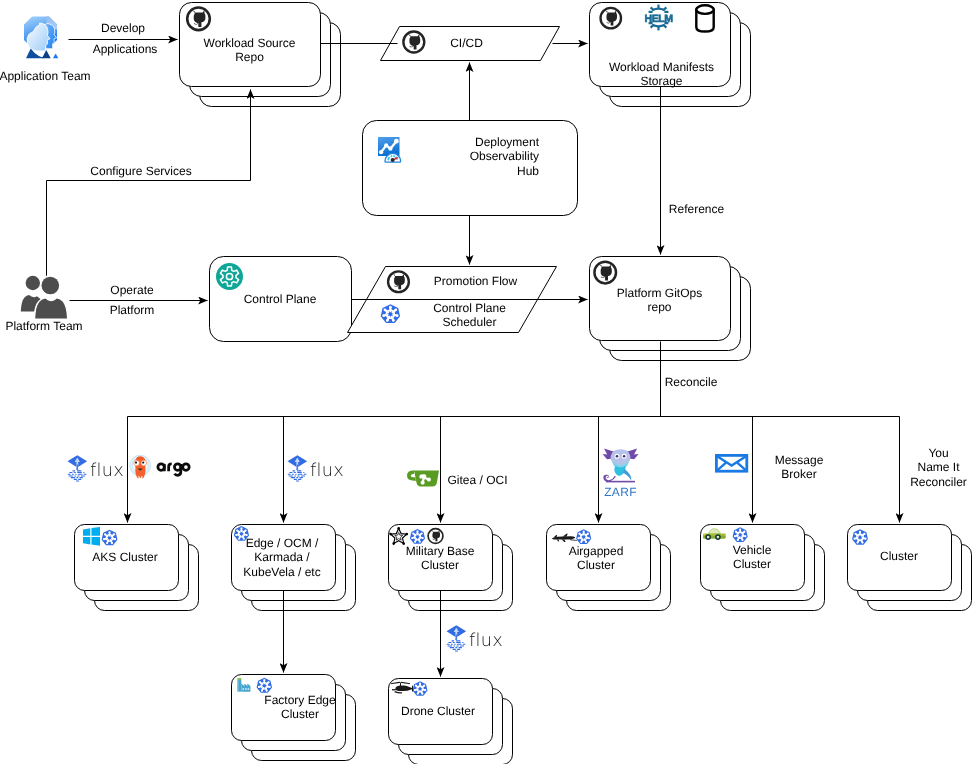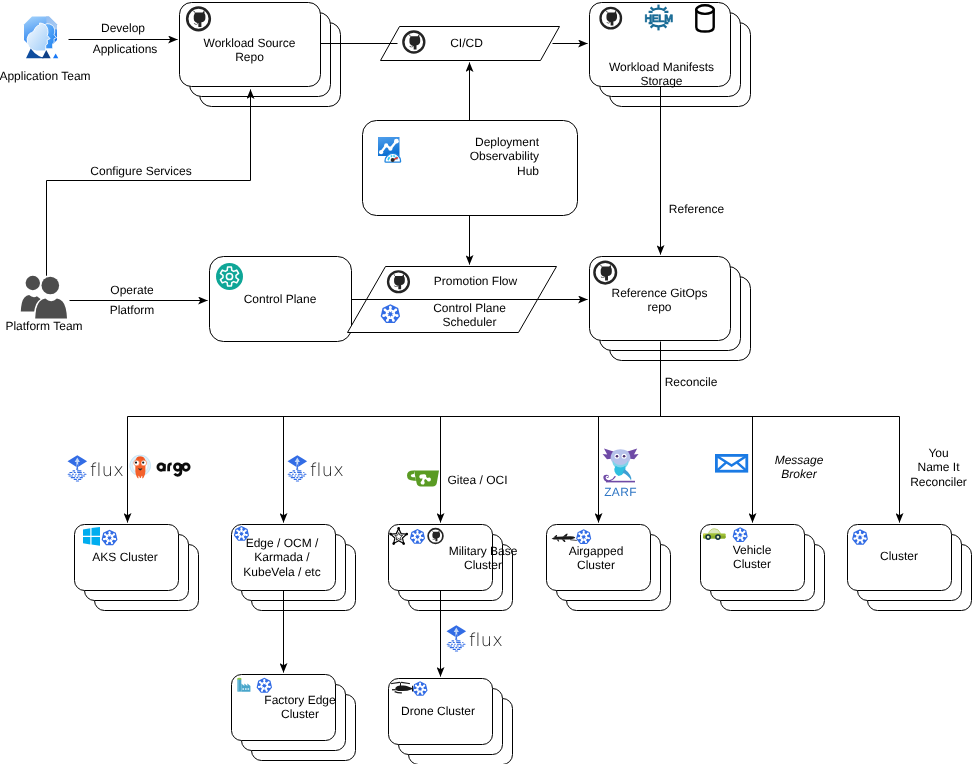--- a/index.html
+++ b/index.html
@@ -125,47 +125,47 @@
     <div class="lbl" style="left:396px;top:36px;  width:141px;">CI/CD</div>
     <div class="lbl" style="left:591px;top:36px;  width:141px;margin-top:24px;">Workload Manifests
 Storage</div>
     <div class="lbl" style="left:398px;top:135px; width:141px;text-align:right;">Deployment
 Observability
 Hub</div>
     <div class="lbl" style="left:209px;top:292px; width:142px;">Control Plane</div>
     <div class="lbl" style="left:412px;top:274px; width:127px;">Promotion Flow</div>
     <div class="lbl" style="left:399px;top:301px; width:141px;">Control Plane
 Scheduler</div>
-    <div class="lbl" style="left:589px;top:286px; width:141px;">Reference GitOps
+    <div class="lbl" style="left:589px;top:286px; width:141px;">Platform GitOps
 repo</div>
 
     <div class="lbl" style="left:73px; top:550px; width:104px;">AKS Cluster</div>
     <div class="lbl" style="left:230px;top:536px; width:104px;">Edge / OCM /
 Karmada /
 KubeVela / etc</div>
-    <div class="lbl" style="left:388px;top:544px; width:104px;padding-left:43px;">Military Base
+    <div class="lbl" style="left:388px;top:544px; width:104px;">Military Base
 Cluster</div>
     <div class="lbl" style="left:544px;top:544px; width:104px;">Airgapped
 Cluster</div>
     <div class="lbl" style="left:700px;top:543px; width:104px;">Vehicle
 Cluster</div>
     <div class="lbl" style="left:847px;top:549px; width:104px;">Cluster</div>
     <div class="lbl" style="left:248px;top:693px; width:104px;">Factory Edge
 Cluster</div>
     <div class="lbl" style="left:386px;top:704px; width:104px;">Drone Cluster</div>
 
     <div class="lbl" style="left:68px; top:21px;  width:110px;">Develop</div>
     <div class="lbl" style="left:70px; top:42px;  width:110px;">Applications</div>
     <div class="lbl" style="left:90px; top:164px; width:102px;">Configure Services</div>
     <div class="lbl" style="left:77px; top:283px; width:110px;">Operate</div>
     <div class="lbl" style="left:77px; top:303px; width:110px;">Platform</div>
     <div class="lbl" style="left:668px;top:154px; width:57px;margin-top:48px;">Reference</div>
     <div class="lbl" style="left:664px;top:375px; width:54px;">Reconcile</div>
     <div class="lbl" style="left:447px;top:473px; width:61px;">Gitea / OCI</div>
-    <div class="lbl" style="left:774px;top:453px; width:50px;font-style:italic;">Message
+    <div class="lbl" style="left:774px;top:453px; width:50px;">Message
 Broker</div>
     <div class="lbl" style="left:901px;top:446px; width:75px;">You
 Name It
 Reconciler</div>
   </div>
   <svg class="layer" id="icons" viewBox="0 0 973 764">
     <defs>
 
       <g id="gh">
         <circle cx="13" cy="13" r="11.3" fill="none" stroke="#242424" stroke-width="2.6"></circle>

